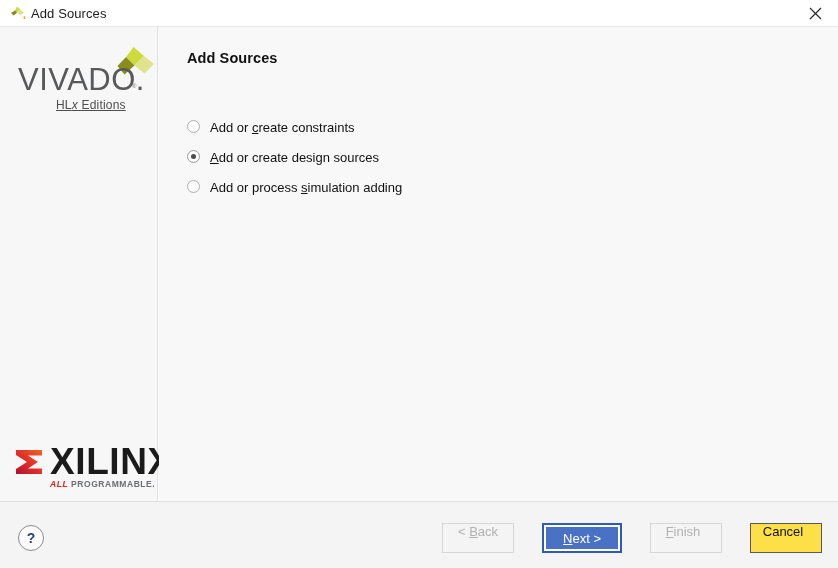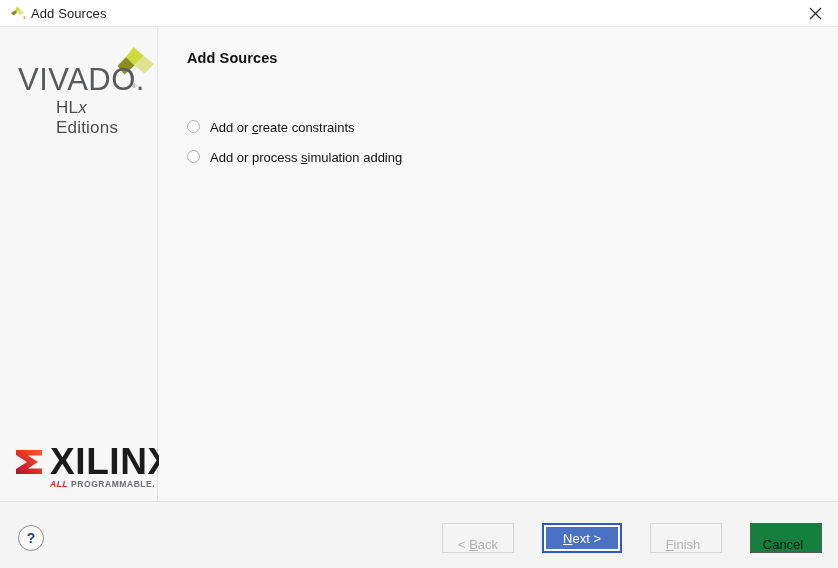--- a/index.html
+++ b/index.html
@@ -97,23 +97,24 @@
     font-family: "Liberation Sans", sans-serif;
     font-size: 31px;
     letter-spacing: 0.5px;
     color: #58595b;
     font-weight: 400;
   }
   .vivado-word .dot { color: #58595b; }
   .vivado-sub {
     position: absolute;
     left: 42px; top: 53px;
-    font-size: 17px;
+    font-size: 12px;
     color: #4d4d4f;
     letter-spacing: 0.2px;
+    text-decoration: underline;
   }
   .vivado-sub .hlx-x {
     font-style: italic;
   }
   .pinwheel {
     position: absolute;
     left: 97px; top: 0px;
     width: 44px;
     height: 44px;
   }
@@ -251,37 +252,37 @@
     right: 16px; top: 21px;
     display: flex;
     align-items: center;
   }
   .btn {
     height: 30px;
     min-width: 72px;
     padding: 0 14px;
     font-size: 13px;
     display: flex;
-    align-items: flex-end;
+    align-items: flex-start;
     justify-content: center;
     box-sizing: border-box;
     background: #f4f4f4;
     white-space: nowrap;
   }
   .btn + .btn { margin-left: 28px; padding-left: 8px; }
 
   .btn.disabled {
     border: 1px solid #d6d6d6;
     color: #b2b2b2;
     cursor: default;
   }
   .btn.normal {
     border: 1px solid #5a5a5a;
     color: #111111;
-    background: #15803d;
+    background: #fde047;
     cursor: pointer;
   }
   .btn.primary {
     position: relative;
     border: 2px solid #2f5bb7;
     background: #ffffff;
     padding: 0;
     cursor: pointer;
     min-width: 80px;
     width: 80px;
@@ -362,20 +363,24 @@
 
       <div class="content-heading">Add Sources</div>
 
       <div class="radio-group">
 
         <div class="radio-row">
           <span class="radio-mark"></span>
           <span class="radio-label"><span>Add or </span><span class="mn">c</span><span>reate constraints</span></span>
         </div>
 
+        <div class="radio-row selected">
+          <span class="radio-mark"></span>
+          <span class="radio-label"><span></span><span class="mn">A</span><span>dd or create design sources</span></span>
+        </div>
 
         <div class="radio-row">
           <span class="radio-mark"></span>
           <span class="radio-label"><span>Add or process </span><span class="mn">s</span><span>imulation adding</span></span>
         </div>
 
       </div>
 
     </div>
   </div>

